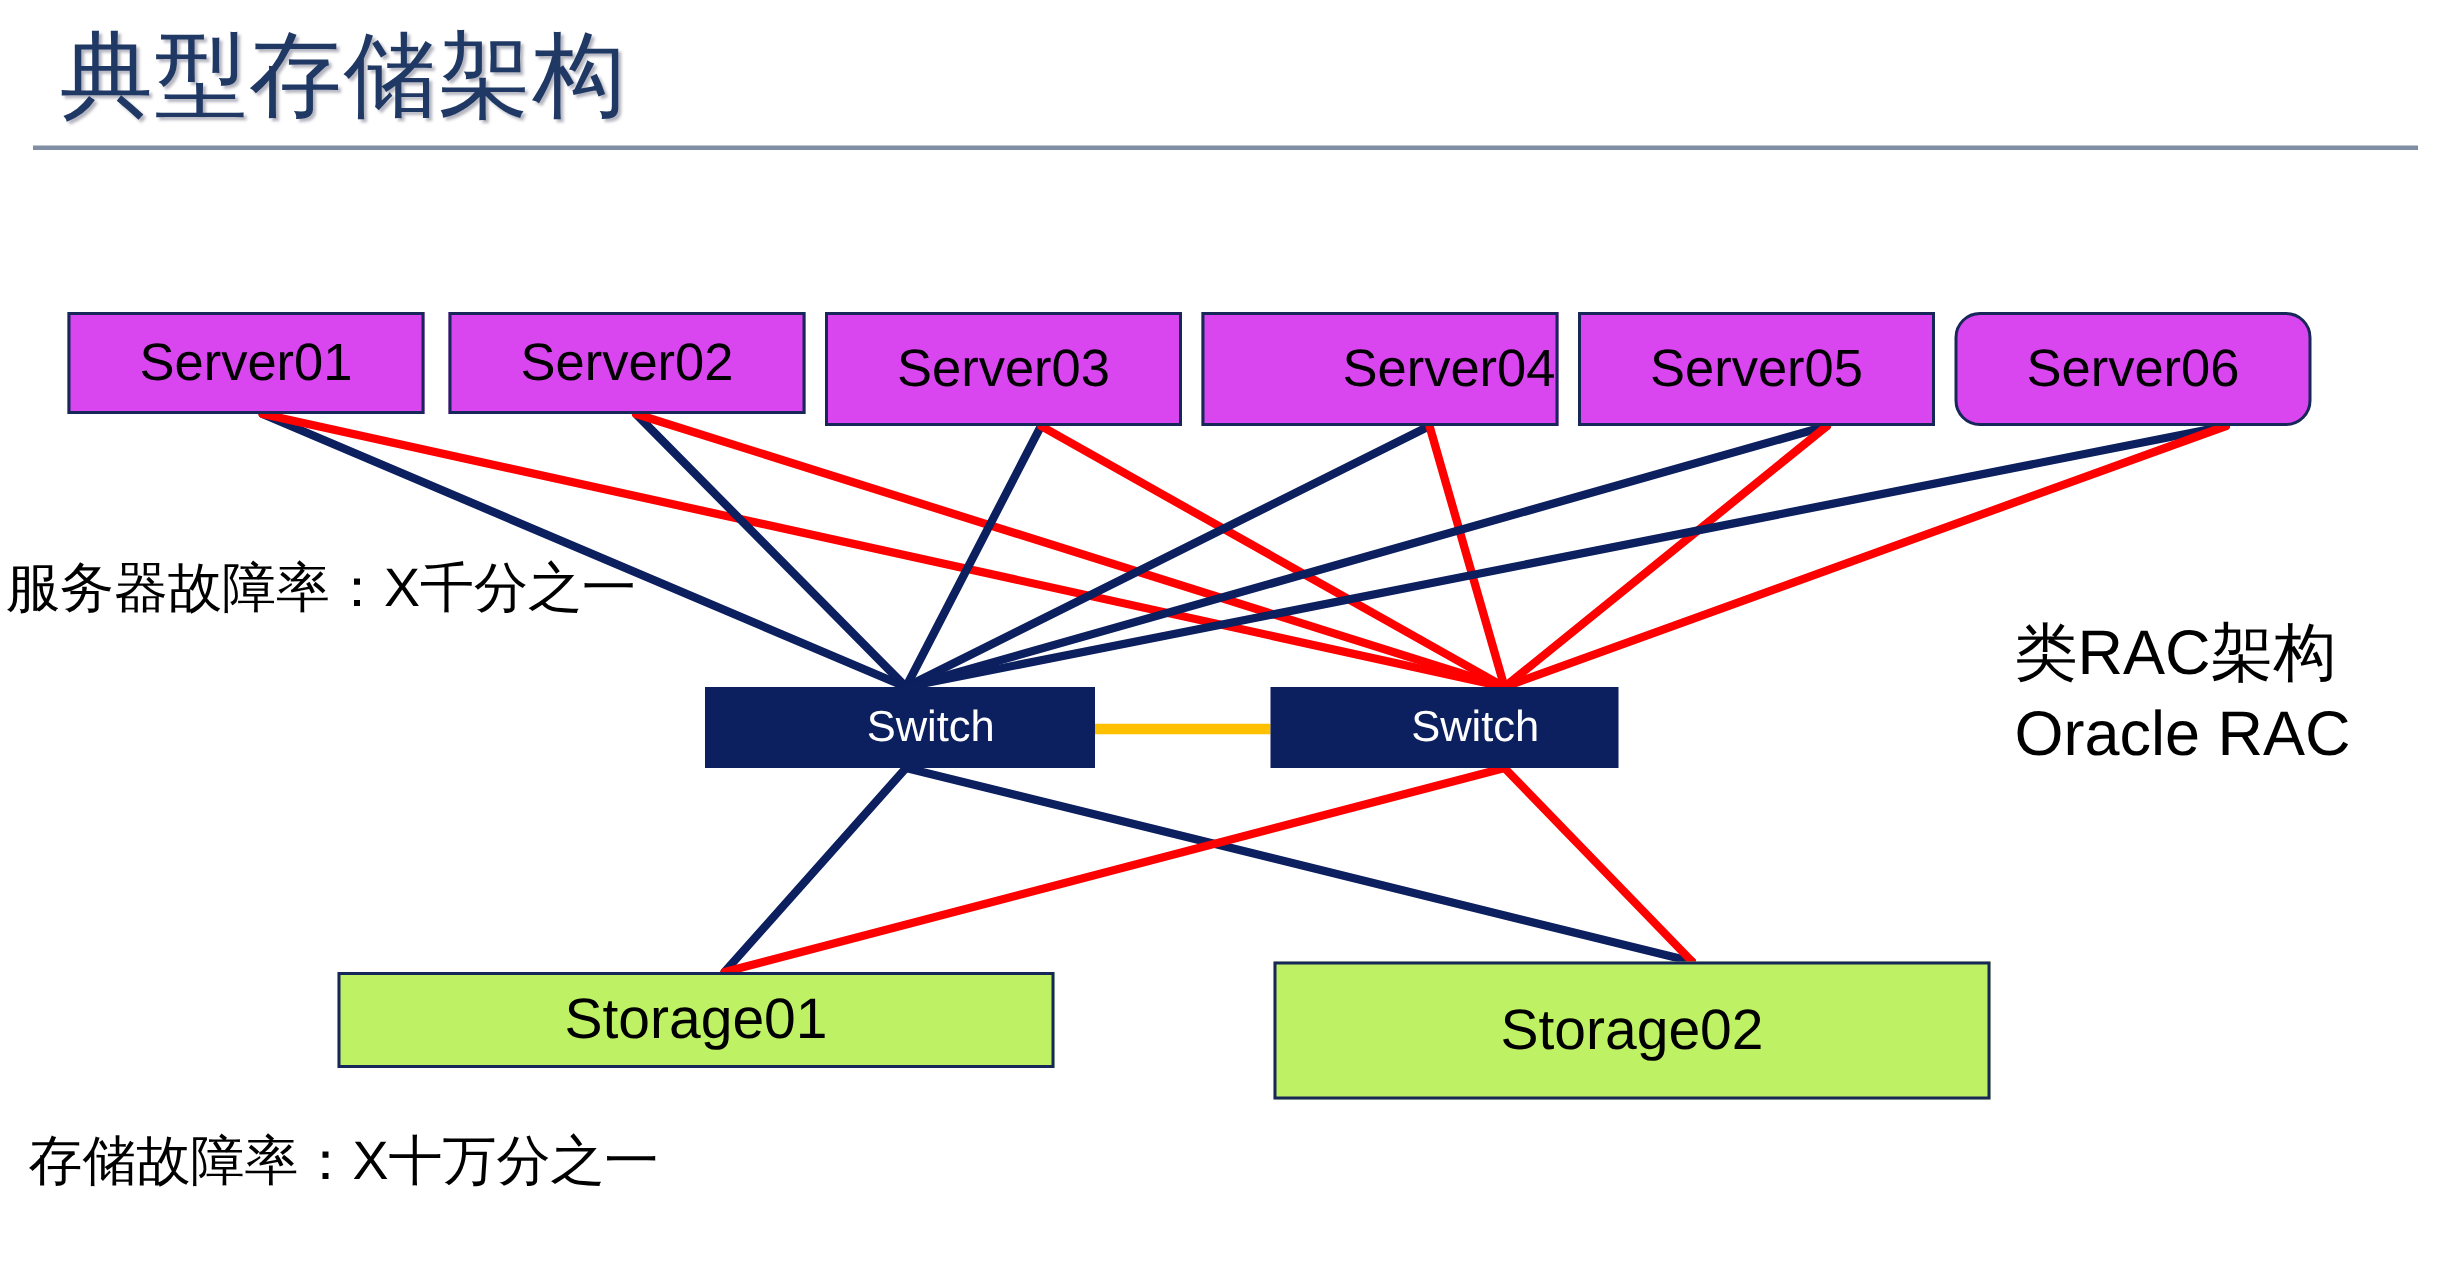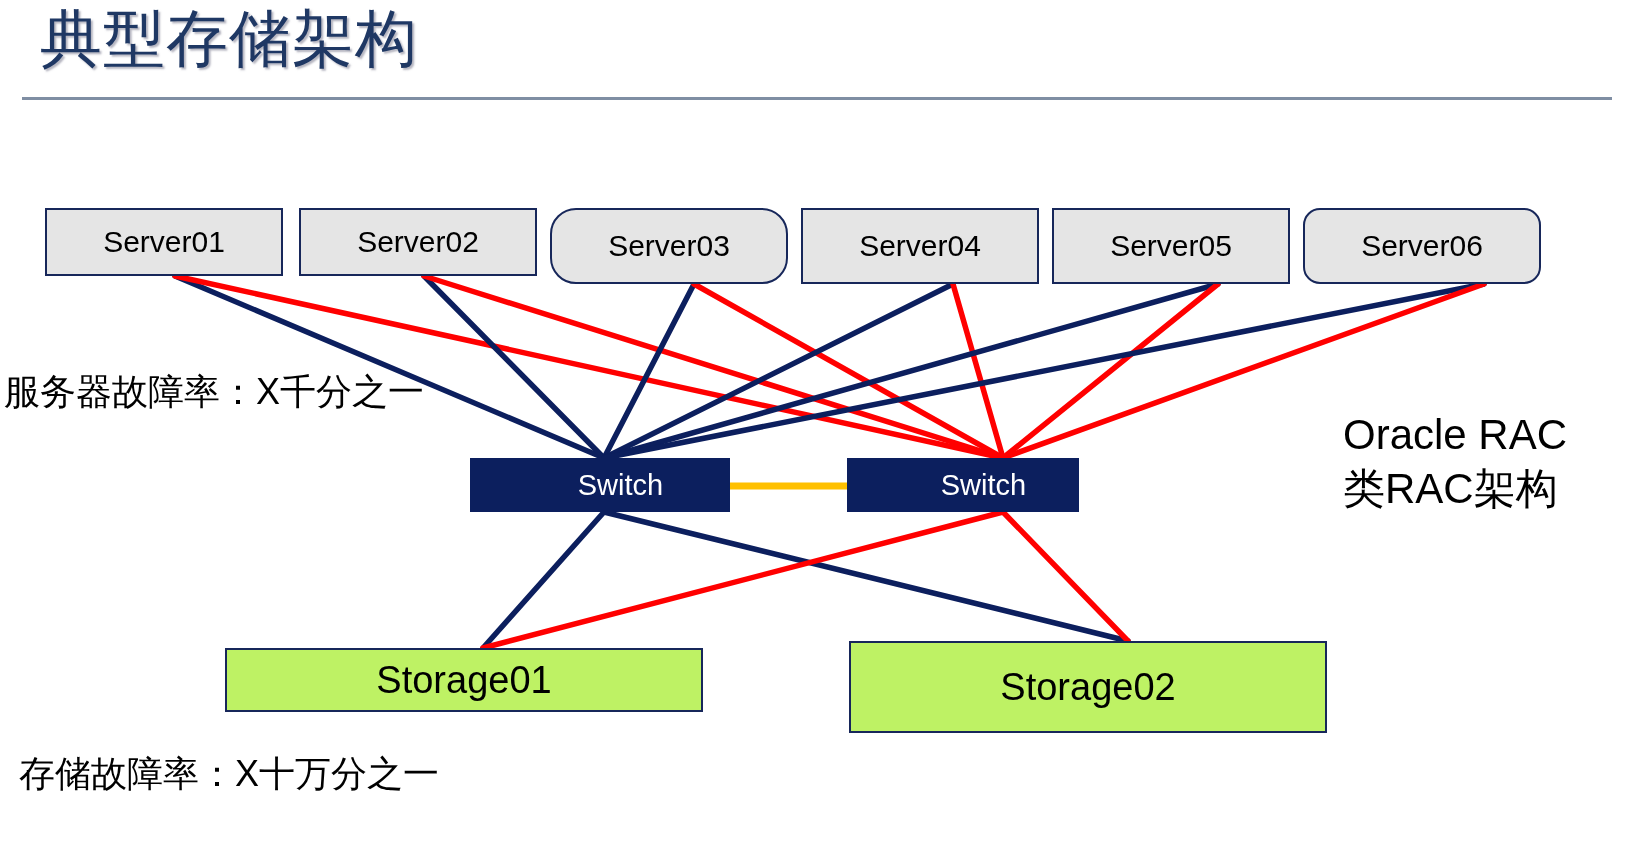--- a/index.html
+++ b/index.html
@@ -49,24 +49,24 @@
   
   .node {
     position: absolute;
     box-sizing: border-box;
     display: flex;
     align-items: center;
     justify-content: center;
     white-space: nowrap;
   }
   .server-box {
-    background: #e5e5e5;
+    background: #d946ef;
     border: 2px solid #17275A;
     color: #000000;
-    font-size: 30px;
+    font-size: 35px;
   }
   .switch-box {
     background: #0C1F5E;
     border: none;
     color: #FFFFFF;
     font-size: 29px;
     padding-left: 41px;
   }
   .storage-box {
     background: #bef264;
@@ -89,21 +89,21 @@
     color: #000000;
     font-size: 42px;
     line-height: 1.28;
     white-space: nowrap;
   }
   #note-right div { white-space: nowrap; }
 </style>
 </head>
 <body>
 
-<div id="slide-title" style="color: rgb(31, 56, 100);">典型存储架构</div>
+<div id="slide-title" style="color: rgb(31, 56, 100); margin-top: 12px;">典型存储架构</div>
 <div id="title-rule" style="background: rgb(127, 142, 163);"></div>
 
 <svg id="diagram" viewBox="0 0 1632 847" xmlns="http://www.w3.org/2000/svg">
   <g id="links-server-switch">
       <line x1="175" y1="276" x2="604" y2="458" stroke="#0C1F5E" stroke-width="5.5" stroke-linecap="round"></line>
       <line x1="175" y1="276" x2="1003" y2="458" stroke="#FF0000" stroke-width="5.5" stroke-linecap="round"></line>
       <line x1="424" y1="276" x2="604" y2="458" stroke="#0C1F5E" stroke-width="5.5" stroke-linecap="round"></line>
       <line x1="424" y1="276" x2="1003" y2="458" stroke="#FF0000" stroke-width="5.5" stroke-linecap="round"></line>
       <line x1="694" y1="284" x2="604" y2="458" stroke="#0C1F5E" stroke-width="5.5" stroke-linecap="round"></line>
       <line x1="694" y1="284" x2="1003" y2="458" stroke="#FF0000" stroke-width="5.5" stroke-linecap="round"></line>
@@ -123,24 +123,24 @@
   <line id="inter-switch-line" stroke-width="7" stroke-linecap="butt" x1="730" y1="486" x2="847" y2="486" stroke="#FFC000"></line>
 </svg>
 
 <div id="nodes-layer">
     <div class="node server-box" style="left: 45px; top: 208px; width: 238px; height: 68px;">
       <span>Server01</span>
     </div>
     <div class="node server-box" style="left: 299px; top: 208px; width: 238px; height: 68px;">
       <span>Server02</span>
     </div>
-    <div class="node server-box" style="left: 550px; top: 208px; width: 238px; height: 76px; border-radius: 26px;">
+    <div class="node server-box" style="left: 550px; top: 208px; width: 238px; height: 76px;">
       <span>Server03</span>
     </div>
-    <div class="node server-box" style="left: 801px; top: 208px; width: 238px; height: 76px;">
+    <div class="node server-box" style="left: 801px; top: 208px; width: 238px; height: 76px; justify-content: flex-end;">
       <span>Server04</span>
     </div>
     <div class="node server-box" style="left: 1052px; top: 208px; width: 238px; height: 76px; justify-content: center;">
       <span>Server05</span>
     </div>
     <div class="node server-box" style="left: 1303px; top: 208px; width: 238px; height: 76px; border-radius: 17px;">
       <span>Server06</span>
     </div>
     <div class="node switch-box" style="left: 470px; top: 458px; width: 260px; height: 54px;">
       <span>Switch</span>
@@ -154,15 +154,15 @@
     <div class="node storage-box" style="left: 849px; top: 641px; width: 478px; height: 92px;">
       <span>Storage02</span>
     </div>
   </div>
 
 <div class="annotation" style="left:4px; top:368px;">服务器故障率：X千分之一</div>
 
 <div class="annotation" style="left:19px; top:750px;">存储故障率：X十万分之一</div>
 
 <div id="note-right">
+  <div>类RAC架构</div>
   <div>Oracle RAC</div>
-  <div>类RAC架构</div>
 </div>
 
 </body></html>

